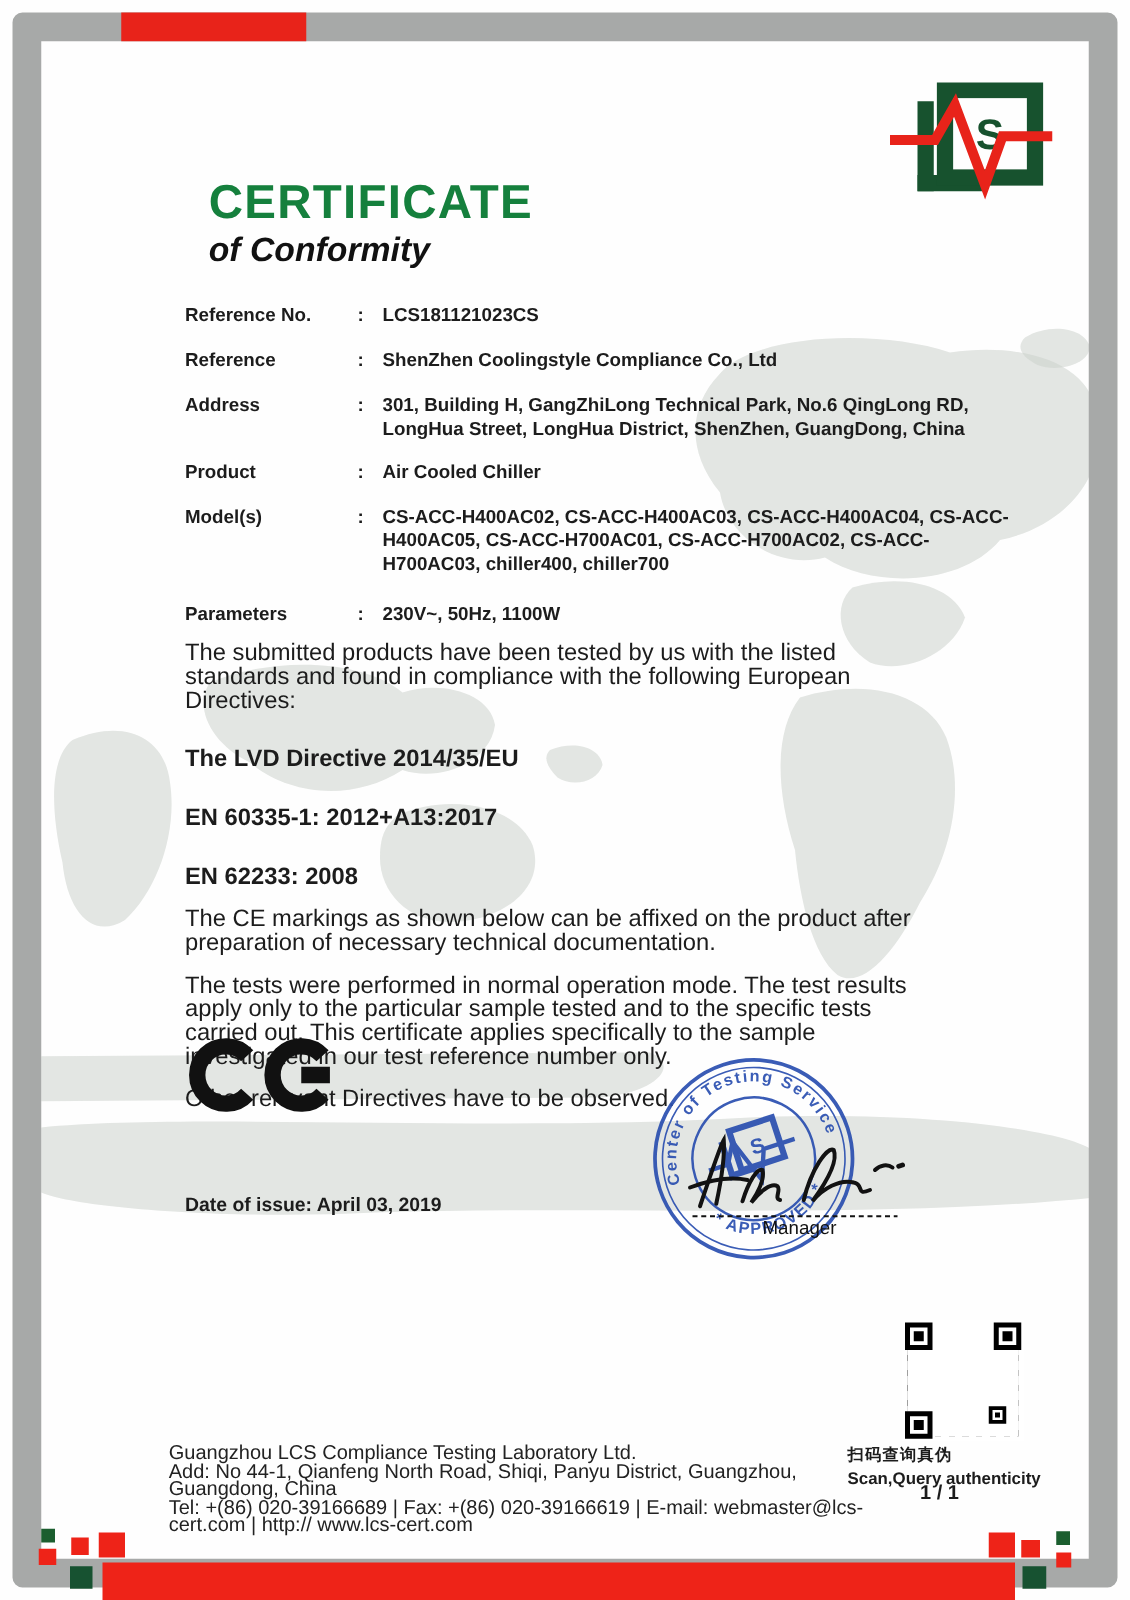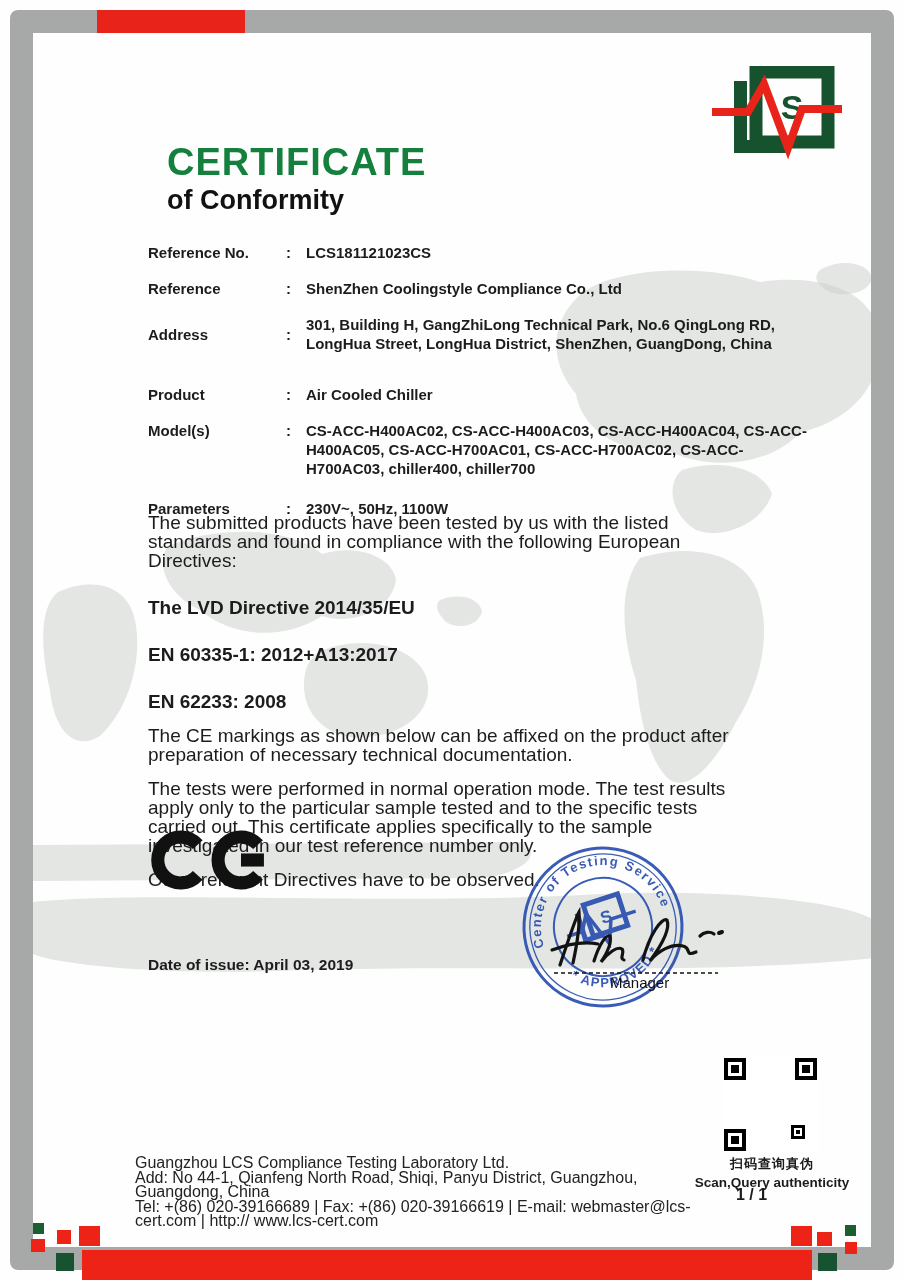--- a/index.html
+++ b/index.html
@@ -12,28 +12,28 @@
   .top-red{left:97px;top:10px;width:148px;height:23px;background:#e8231a;}
   .bottom-red{left:82px;top:1250px;width:730px;height:30px;background:#ee2318;}
   .sq{position:absolute;z-index:3;}
   
   .map{position:absolute;left:0;top:0;z-index:0;}
   
   .logo{position:absolute;left:712px;top:66px;z-index:2;}
   
   .title{position:absolute;left:167px;top:142px;z-index:2;}
   .title .t1{font-size:38px;font-weight:bold;letter-spacing:1px;line-height:40px;color:#15803d;}
-  .title .t2{font-size:27px;font-weight:bold;line-height:30px;margin-top:3px;color:#111;}
+  .title .t2{font-size:27px;font-weight:bold;line-height:30px;margin-top:3px;color:#111;font-style:italic;}
   
   .fields{position:absolute;left:148px;top:243px;width:668px;z-index:2;}
   .frow{display:flex;align-items:flex-start;margin-bottom:17px;font-size:15px;font-weight:bold;line-height:19px;}
   .frow .lbl{width:138px;flex:none;}
   .frow .sep{width:20px;flex:none;}
   .frow .val{flex:1;}
-  .frow.address{margin-bottom:32px;align-items:center;}
+  .frow.address{margin-bottom:15px;}
   .frow.models{margin-bottom:21px;}
   
   .bodytext{position:absolute;left:148px;top:513px;width:602px;font-size:19px;line-height:19px;z-index:2;}
   .bodytext p{margin:0 0 15px 0;}
   .bodytext .bold{font-weight:bold;margin-top:28px;}
   .bodytext .std{margin-bottom:0;}
   
   .ce{position:absolute;left:146px;top:810px;z-index:2;}
   .date{position:absolute;left:148px;top:956px;font-size:15.5px;font-weight:bold;z-index:2;text-align:center;}
   
@@ -44,21 +44,21 @@
   .qr{position:absolute;left:722px;top:1056px;width:97px;height:97px;background:#fff;padding:0;z-index:2;}
   .qr-pattern{position:absolute;inset:4px;background-color:#fff;
       background-image:repeating-linear-gradient(90deg,#000 0 5px,#fff 5px 11px),
                        repeating-linear-gradient(0deg,#000 0 5px,#fff 5px 12px);
       background-blend-mode:screen;}
   .finder{position:absolute;width:22px;height:22px;border:4px solid #000;background:#fff;box-sizing:border-box;}
   .finder::after{content:"";position:absolute;inset:3px;background:#000;}
   .f-tl{left:2px;top:2px;} .f-tr{right:2px;top:2px;} .f-bl{left:2px;bottom:2px;}
   .align-sq{position:absolute;right:14px;bottom:14px;width:14px;height:14px;border:3px solid #000;box-sizing:border-box;background:#fff;}
   .align-sq::after{content:"";position:absolute;inset:2px;background:#000;}
-  .qr-caption{position:absolute;left:678px;top:1155px;width:188px;text-align:center;z-index:2;}
+  .qr-caption{position:absolute;left:678px;top:1155px;width:188px;z-index:2;}
   .qr-caption .zh{font-size:13px;font-weight:bold;letter-spacing:1px;}
   .qr-caption .en{font-size:13.5px;font-weight:bold;margin-top:2px;}
   .pagenum{position:absolute;left:736px;top:1186px;font-size:16px;font-weight:bold;z-index:2;}
   
   .footer{position:absolute;left:135px;top:1156px;width:565px;font-size:16px;line-height:14.5px;color:#222;z-index:2;}
 </style>
 </head>
 <body>
 
 <div class="canvas">

